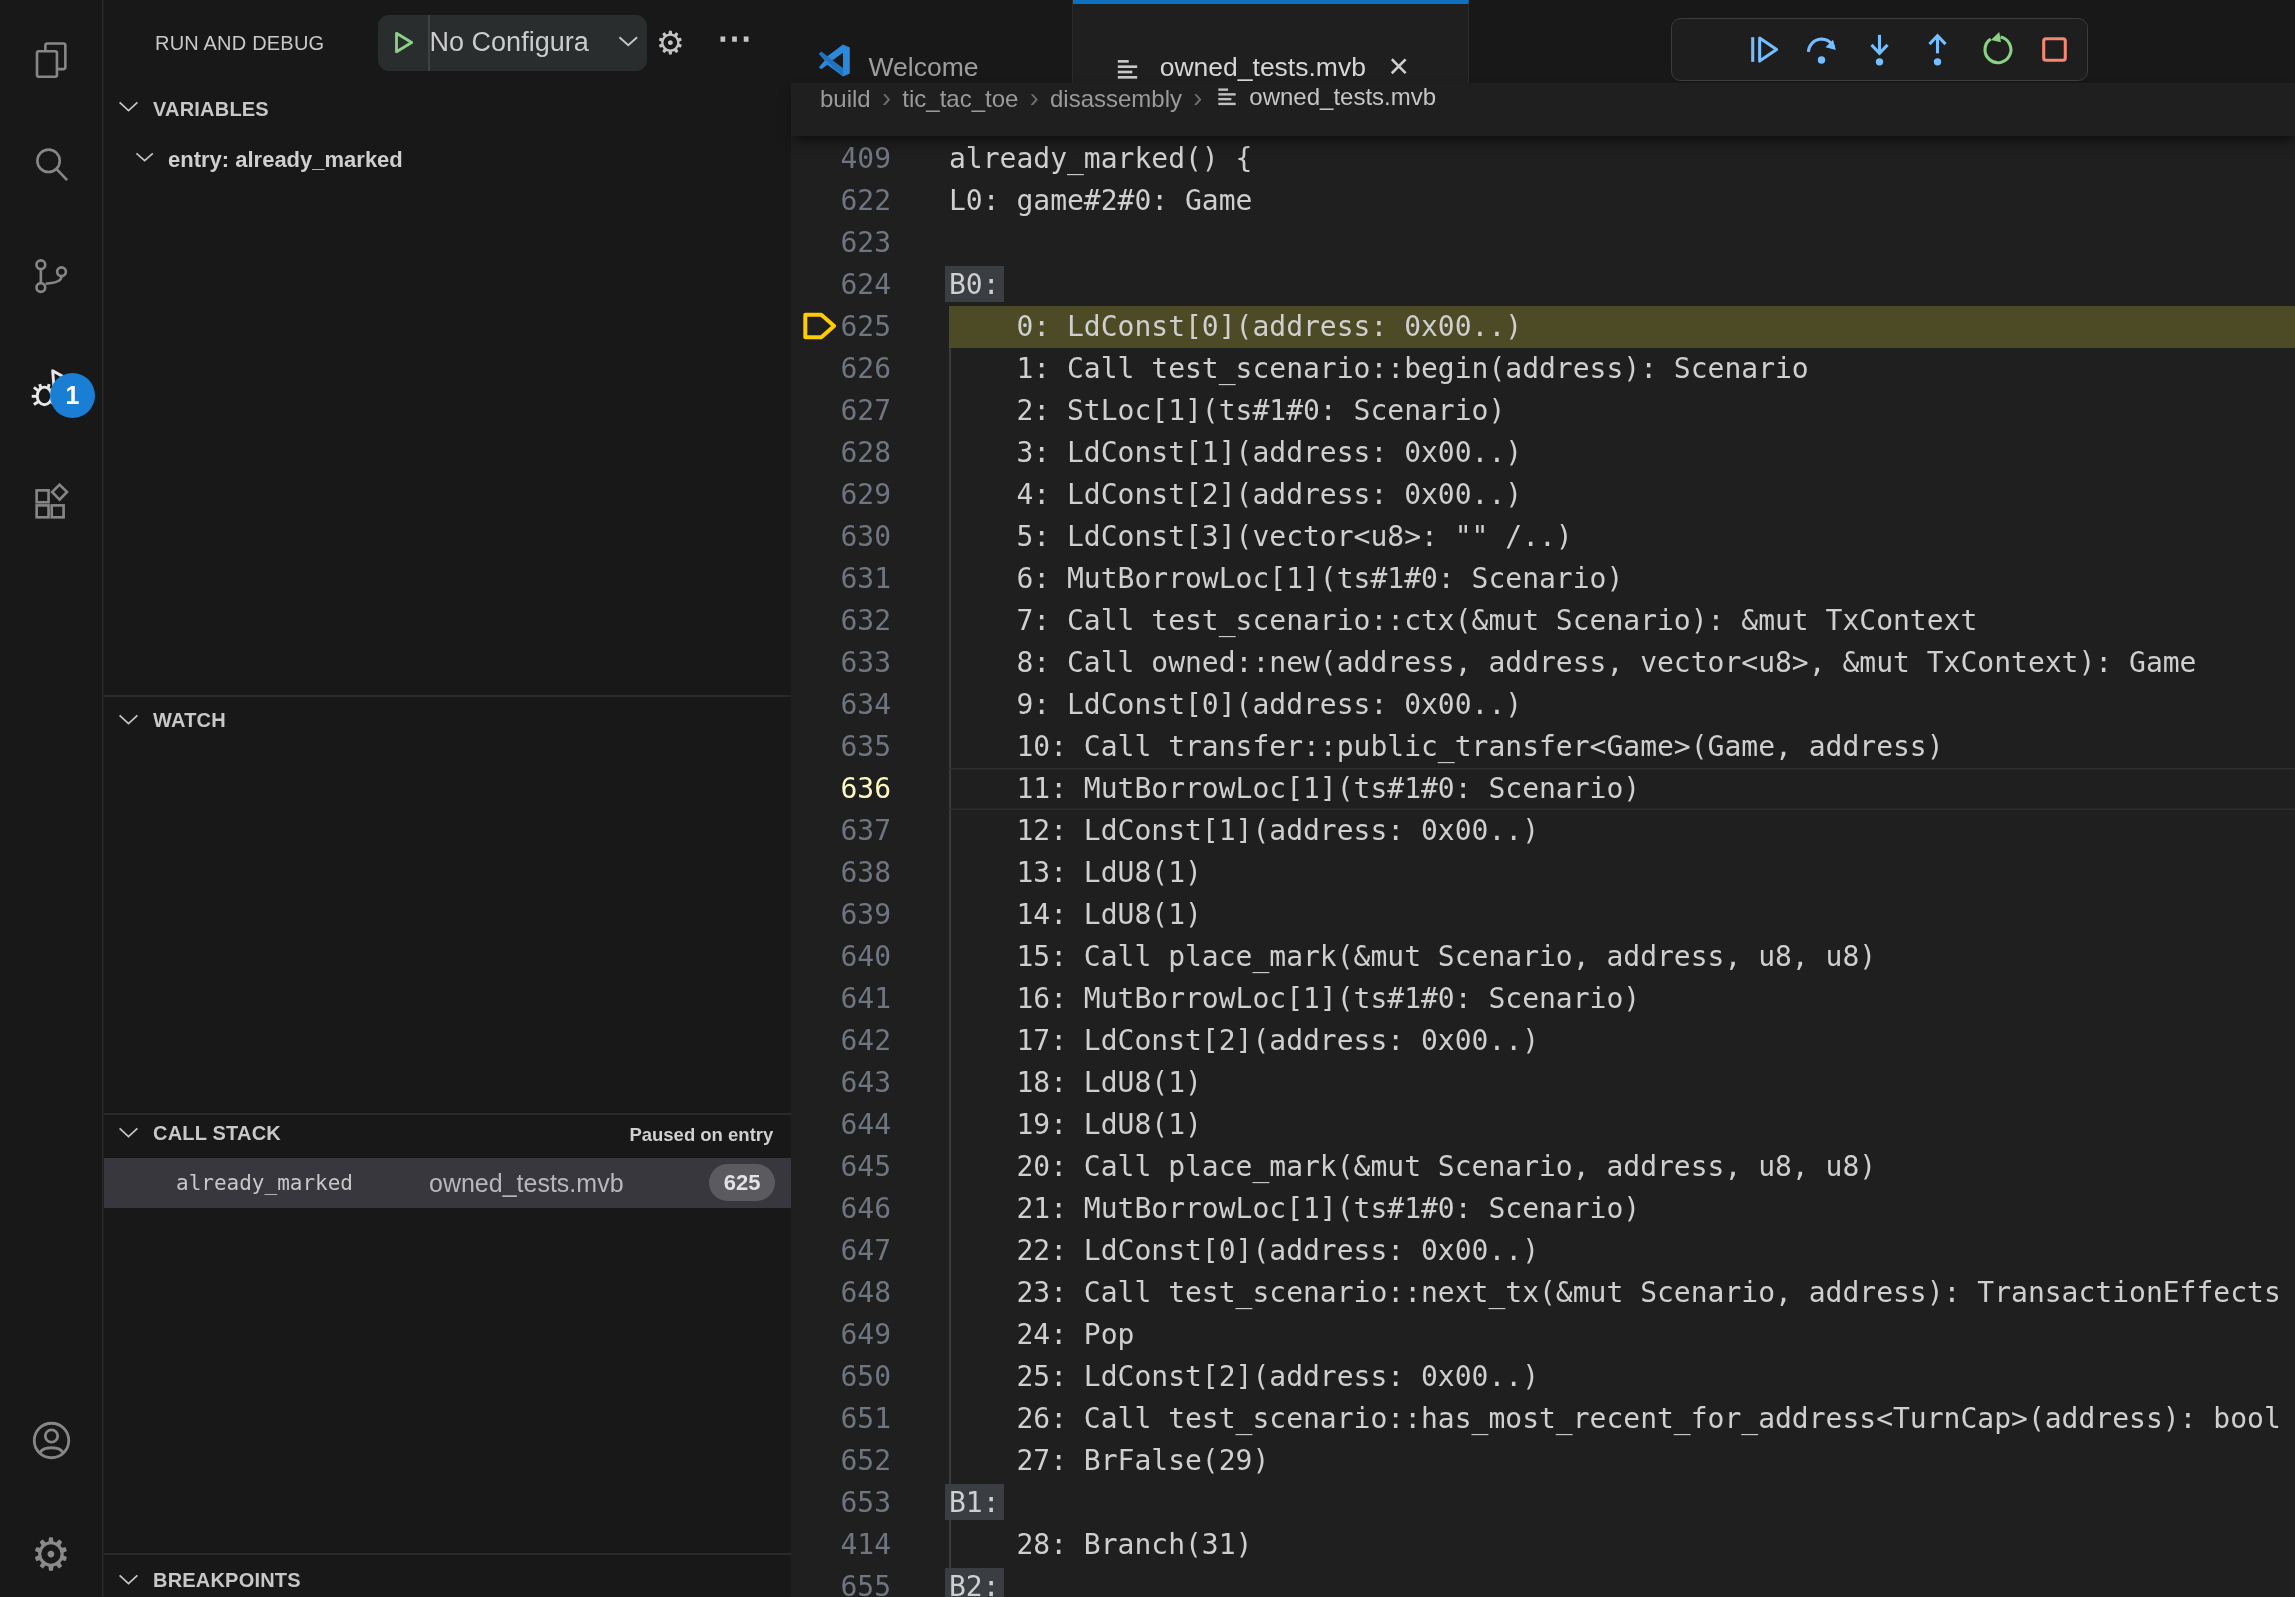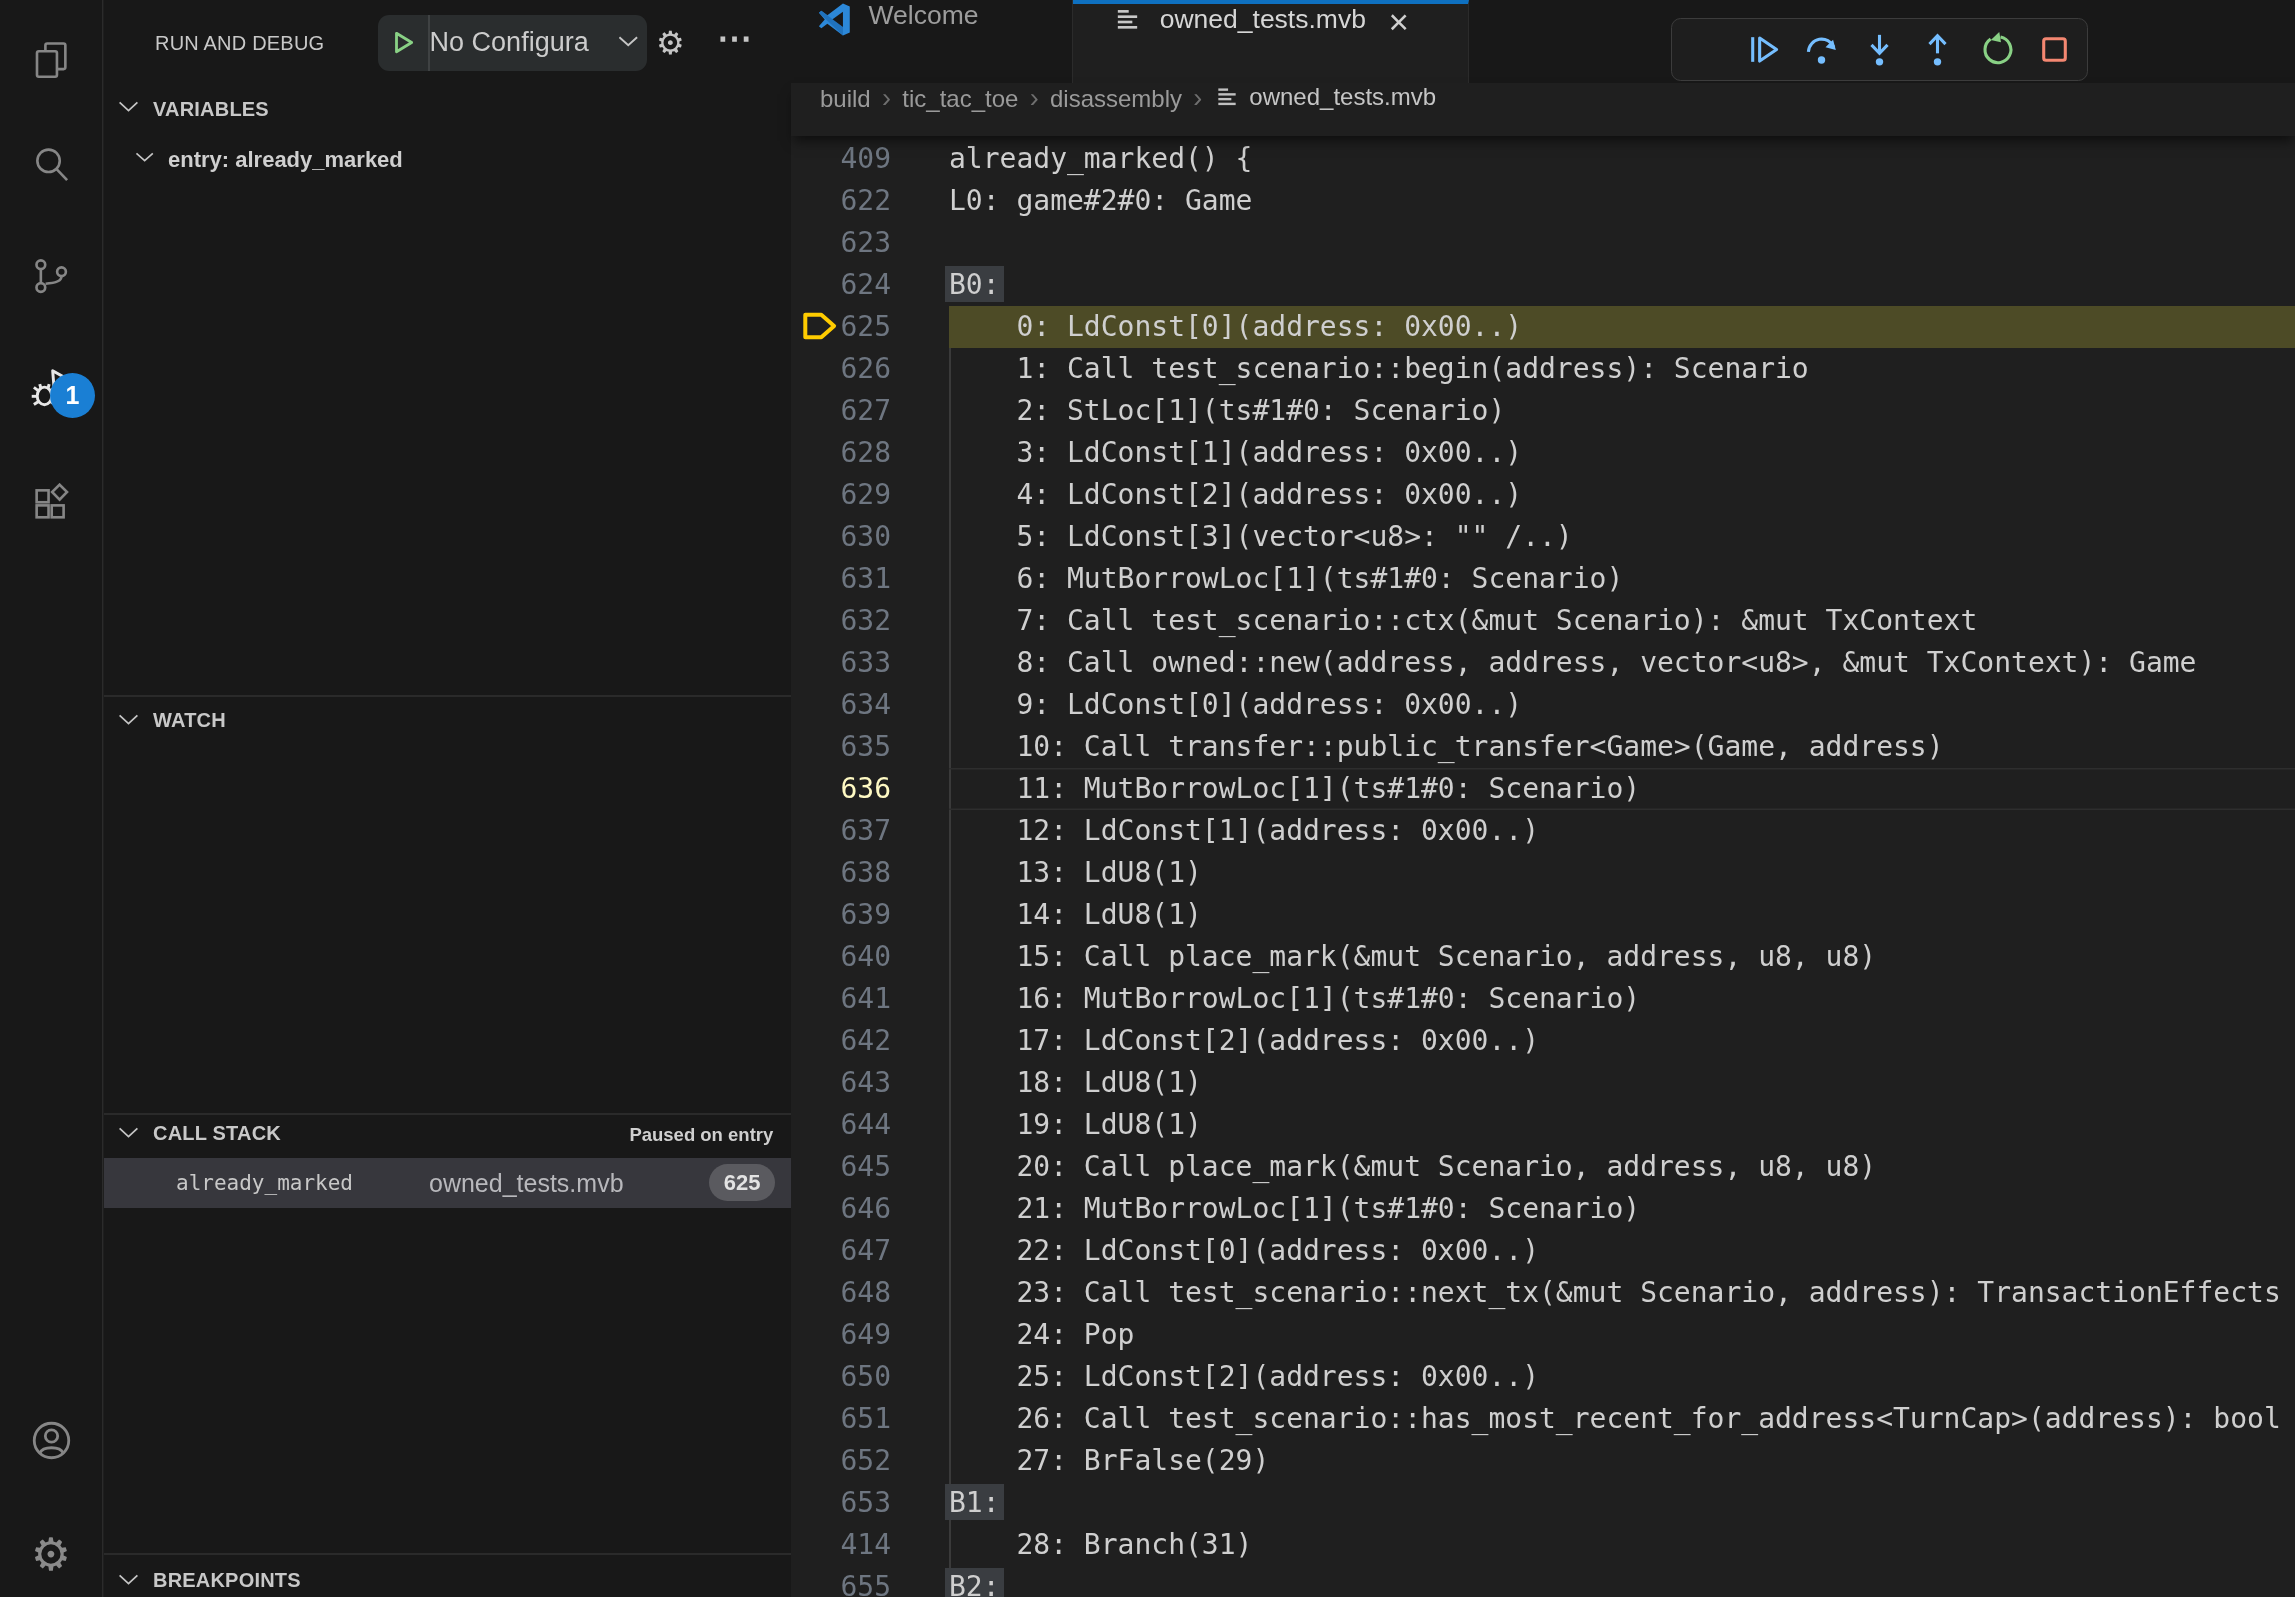--- a/index.html
+++ b/index.html
@@ -34,21 +34,21 @@
   .cs-row{position:absolute;left:0;top:1158px;width:687px;height:50px;background:#37373d;
           display:flex;align-items:center;}
   .cs-name{font-family:"DejaVu Sans Mono","Liberation Mono",monospace;font-size:21px;color:#c8c8c8;
            position:absolute;left:72px;}
   .cs-file{font-size:25px;color:#b8b8bc;position:absolute;left:325px;}
   .cs-badge{position:absolute;right:16px;top:6.4px;height:37px;min-width:24px;padding:0 14.5px;border-radius:18.5px;
             background:#5a5a5f;color:#e3e3e3;font-size:22px;font-weight:700;line-height:37px;text-align:center;}
 
   
   #tabbar{left:791px;top:0;width:1505px;height:83px;background:#181818;}
-  .tab{position:absolute;top:0;height:83px;display:flex;align-items:flex-start;border-right:1.6px solid #2b2b2b;box-sizing:border-box;}
+  .tab{position:absolute;top:0;height:83px;display:flex;align-items:flex-end;border-right:1.6px solid #2b2b2b;box-sizing:border-box;}
   .tab-inactive{left:0;width:282px;background:#181818;color:#9d9d9d;}
   .tab-active{left:282px;width:396px;background:#1f1f1f;color:#d6d6d6;border-top:4px solid #0e70c0;}
   .tab-label{font-size:26.5px;white-space:nowrap;}
   .tab-close{font-size:35px;color:#cfcfcf;margin-left:22.5px;line-height:1;}
   .filelist svg{display:block;}
 
   
   #breadcrumb{left:791px;top:83px;width:1505px;height:53px;background:#1f1f1f;display:flex;
               box-shadow:0 8px 11.3px -3.2px rgba(0,0,0,.55);z-index:4;padding-left:29px;box-sizing:border-box;}
   #breadcrumb .bc-part{font-size:24px;color:#9a9a9a;white-space:nowrap;}

